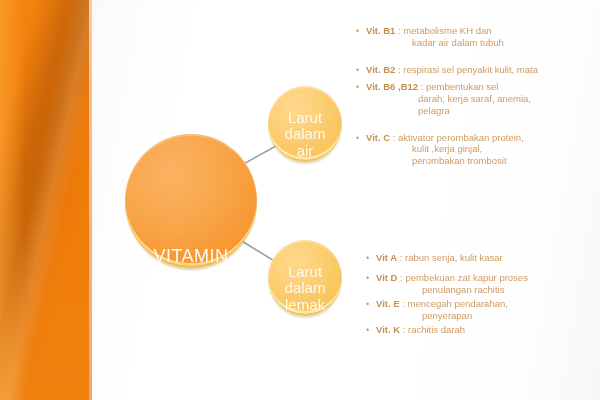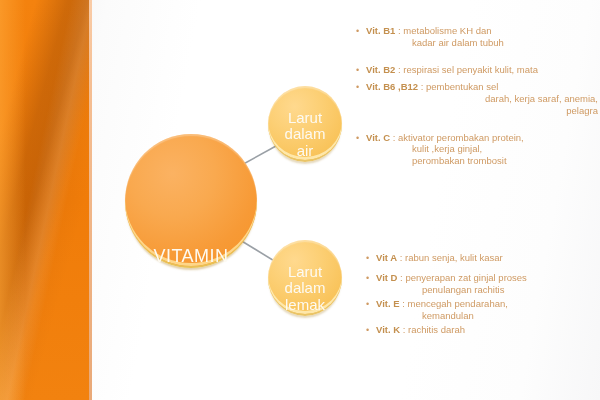--- a/index.html
+++ b/index.html
@@ -121,21 +121,21 @@
   .bullet-dot {
     width: 10px;
     flex: 0 0 10px;
     color: #cf9a63;
     font-size: 9px;
     line-height: 1.35;
   }
   .bullet-body { flex: 1 1 auto; }
   .bullet-lead { font-weight: bold; color: #c4904f; }
   .bullet-cont { display: block; padding-left: 46px; }
-  .bullet-cont.deep { padding-left: 52px; text-align: right; }
+  .bullet-cont.deep { padding-left: 52px; }
   .gap-lg { height: 13px; }
   .gap-md { height: 6px; }
   .gap-sm { height: 3px; }
 </style>
 </head>
 <body>
 
 <div id="slide">
 
   <div class="left-band"></div>
@@ -217,30 +217,30 @@
       <span class="bullet-body">
         <b class="bullet-lead">Vit A</b><span> : </span><span>rabun senja, kulit kasar</span>
       </span>
     </div>
 
     <div class="gap-md"></div>
 
     <div class="bullet-row">
       <span class="bullet-dot">•</span>
       <span class="bullet-body">
-        <b class="bullet-lead">Vit D</b><span> : </span><span>penyerapan zat ginjal proses</span>
+        <b class="bullet-lead">Vit D</b><span> : </span><span>pembekuan zat kapur proses</span>
         <span class="bullet-cont">penulangan rachitis</span>
       </span>
     </div>
 
     <div class="bullet-row">
       <span class="bullet-dot">•</span>
       <span class="bullet-body">
         <b class="bullet-lead">Vit. E</b><span> : </span><span>mencegah pendarahan,</span>
-        <span class="bullet-cont">kemandulan</span>
+        <span class="bullet-cont">penyerapan</span>
       </span>
     </div>
 
     <div class="bullet-row">
       <span class="bullet-dot">•</span>
       <span class="bullet-body">
         <b class="bullet-lead">Vit. K</b><span> : </span><span>rachitis darah</span>
       </span>
     </div>
 

